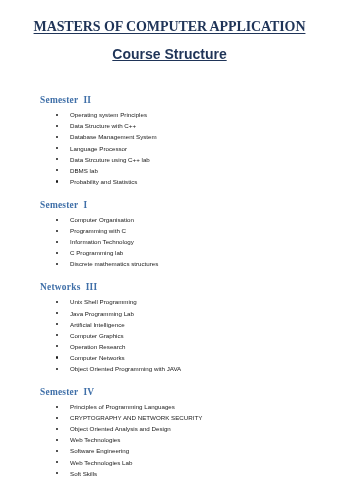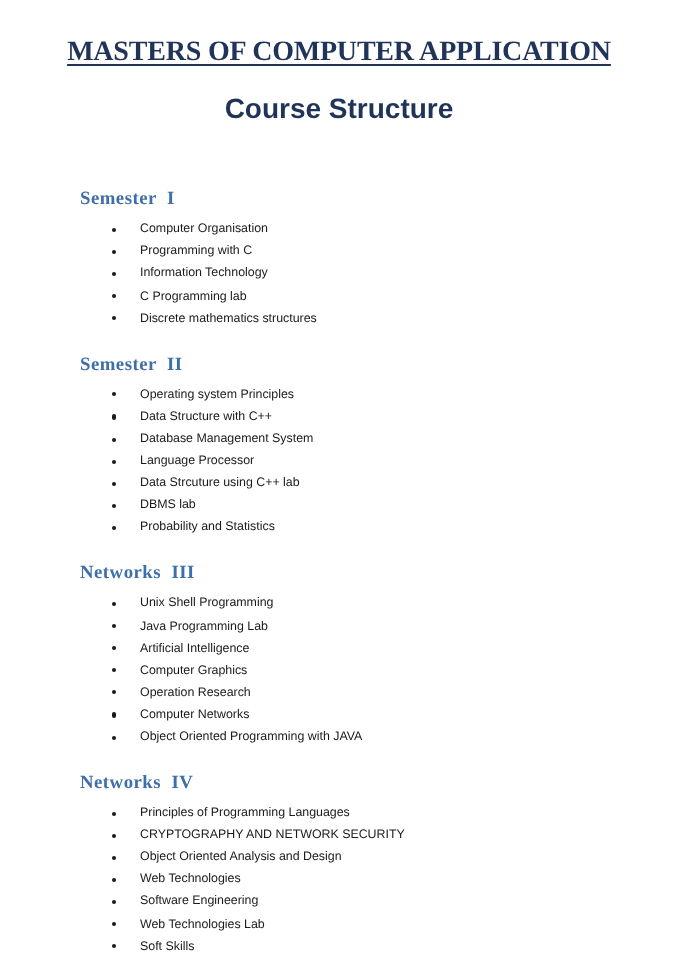--- a/index.html
+++ b/index.html
@@ -42,20 +42,21 @@
 
   .doc-subtitle {
     margin: 0;
     padding: 10px 0 0 0;
     text-align: center;
     font-family: "Liberation Sans", sans-serif;
     font-weight: bold;
     font-size: 14px;
     color: #1f3458;
     line-height: 1.2;
+    text-decoration: underline;
   }
 
   
   .content {
     padding: 33px 0 0 40px;
   }
 
   .section {
     margin: 0 0 12px 0;
   }
@@ -109,59 +110,59 @@
 <body>
 
 <div class="page">
 
   <h1 class="doc-title">MASTERS OF COMPUTER APPLICATION</h1>
 
   <h2 class="doc-subtitle">Course Structure</h2>
 
   <div class="content">
 
-    <section class="section sem-1">
-      <div class="section-heading">Semester  I</div>
-      <ul class="course-list">
-        <li class="course-item">Computer Organisation</li>
-        <li class="course-item">Programming with C</li>
-        <li class="course-item">Information Technology</li>
-        <li class="course-item">C Programming lab</li>
-        <li class="course-item">Discrete mathematics structures</li>
-      </ul>
-    </section>
-
     <section class="section sem-2">
       <div class="section-heading">Semester  II</div>
       <ul class="course-list">
         <li class="course-item">Operating system Principles</li>
         <li class="course-item">Data Structure with C++</li>
         <li class="course-item">Database Management System</li>
         <li class="course-item">Language Processor</li>
         <li class="course-item">Data Strcuture using C++ lab</li>
         <li class="course-item">DBMS lab</li>
         <li class="course-item">Probability and Statistics</li>
+      </ul>
+    </section>
+
+    <section class="section sem-1">
+      <div class="section-heading">Semester  I</div>
+      <ul class="course-list">
+        <li class="course-item">Computer Organisation</li>
+        <li class="course-item">Programming with C</li>
+        <li class="course-item">Information Technology</li>
+        <li class="course-item">C Programming lab</li>
+        <li class="course-item">Discrete mathematics structures</li>
       </ul>
     </section>
 
     <section class="section sem-3">
       <div class="section-heading">Networks  III</div>
       <ul class="course-list">
         <li class="course-item">Unix Shell Programming</li>
         <li class="course-item">Java Programming Lab</li>
         <li class="course-item">Artificial Intelligence</li>
         <li class="course-item">Computer Graphics</li>
         <li class="course-item">Operation Research</li>
         <li class="course-item">Computer Networks</li>
         <li class="course-item">Object Oriented Programming with JAVA</li>
       </ul>
     </section>
 
     <section class="section sem-4">
-      <div class="section-heading">Networks  IV</div>
+      <div class="section-heading">Semester  IV</div>
       <ul class="course-list">
         <li class="course-item">Principles of Programming Languages</li>
         <li class="course-item">CRYPTOGRAPHY AND NETWORK SECURITY</li>
         <li class="course-item">Object Oriented Analysis and Design</li>
         <li class="course-item">Web Technologies</li>
         <li class="course-item">Software Engineering</li>
         <li class="course-item">Web Technologies Lab</li>
         <li class="course-item">Soft Skills</li>
       </ul>
     </section>

